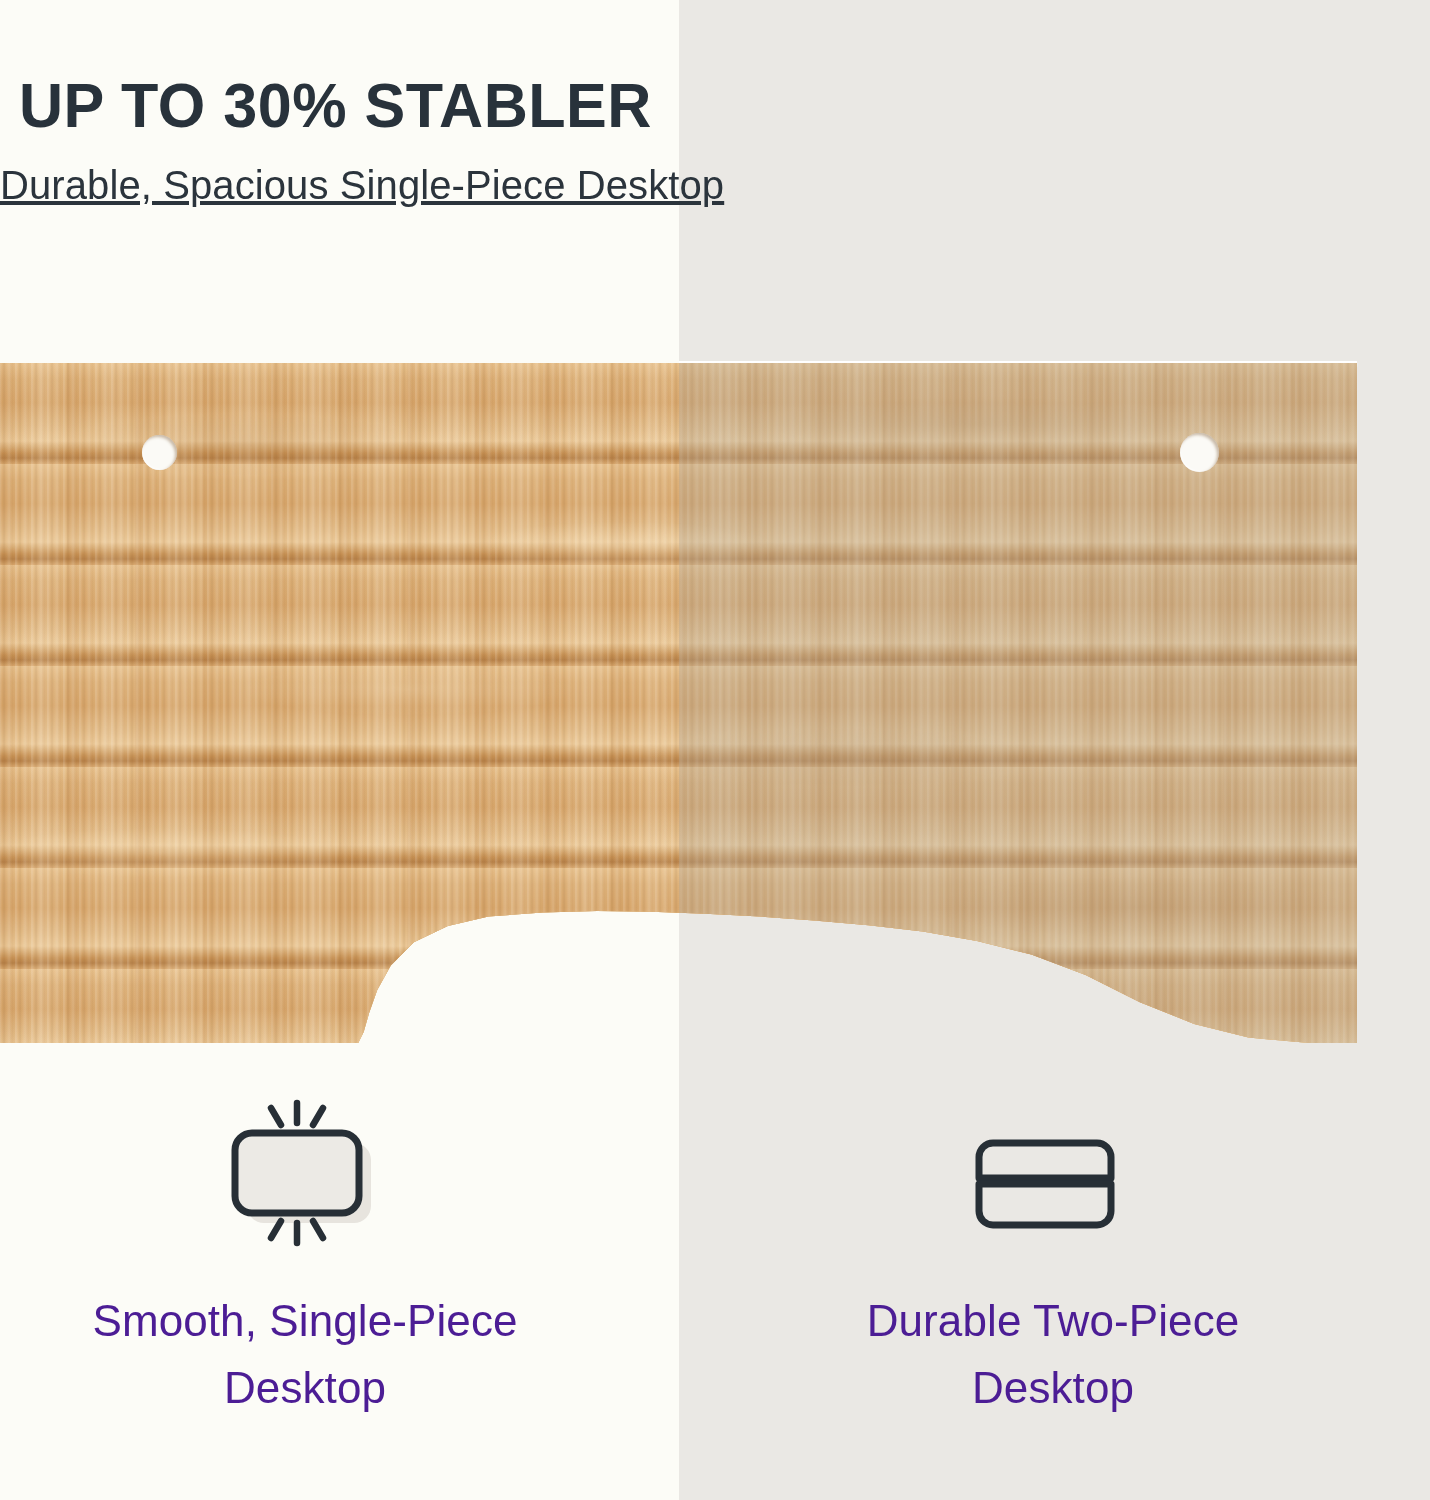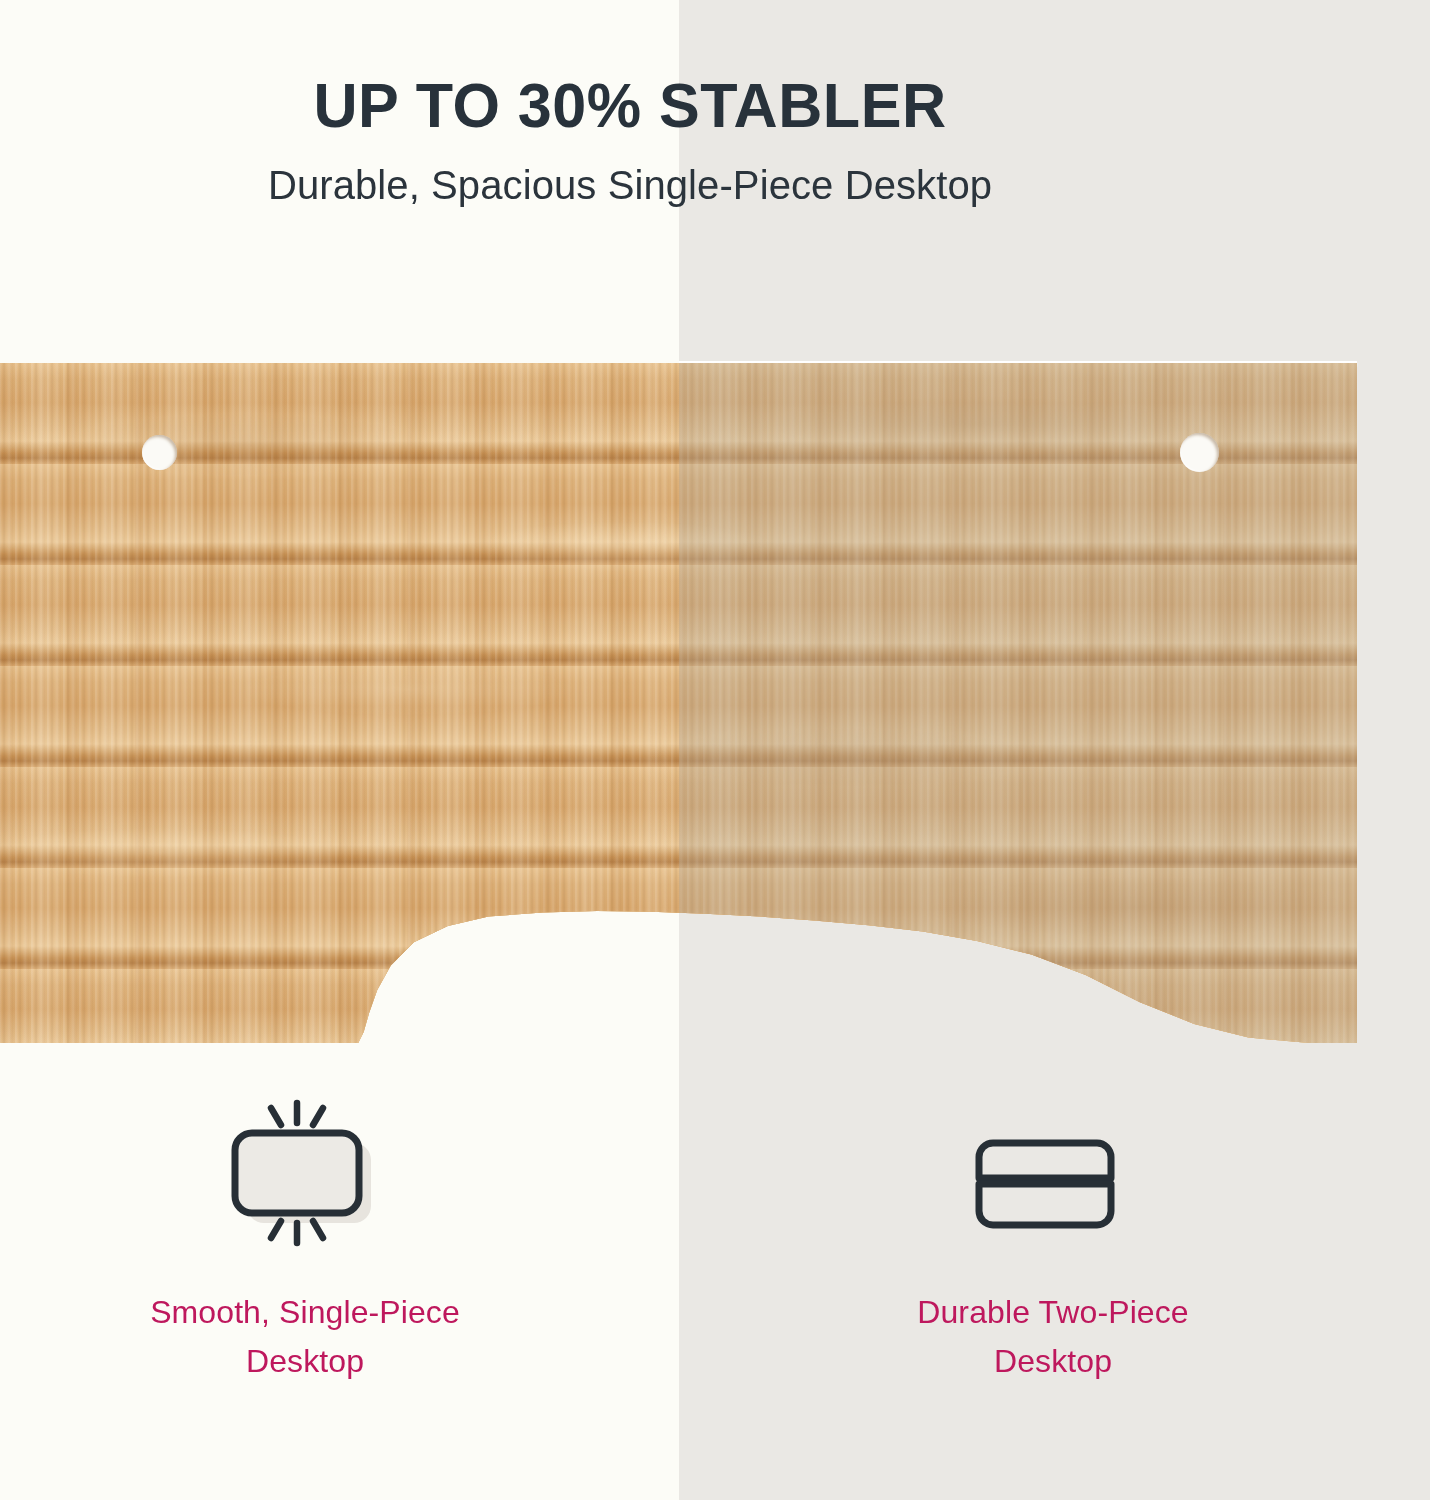--- a/index.html
+++ b/index.html
@@ -27,41 +27,41 @@
     left: 679px; top: 0;
     width: 751px; height: 1500px;
     background: #EAE8E4;
   }
 
   
   .header {
     position: absolute;
     left: 0; top: 0;
     width: 1260px;
-    text-align: center;
     z-index: 5;
   }
   .title {
     margin: 0;
     padding-top: 74px;
     font-size: 63px;
     font-weight: 700;
     letter-spacing: 0.5px;
     color: #28323B;
     line-height: 1.0;
     transform: scaleX(0.97);
   }
   .subtitle {
     margin: 0;
     padding-top: 28px;
     font-size: 40px;
     font-weight: 400;
     color: #2B343C;
     line-height: 1.0;
     letter-spacing: 0.1px;
+    text-decoration: underline;
   }
 
   
   .desk-stage {
     position: absolute;
     left: 0; top: 363px;
     width: 1357px; height: 680px;
     z-index: 3;
   }
   .desk-clip {
@@ -187,24 +187,24 @@
   }
   .icon-cell.left  { left: 105px; }
   .icon-cell.right { left: 853px; }
 
   
   .caption {
     position: absolute;
     top: 1288px;
     width: 520px;
     text-align: center;
-    font-size: 32px;
+    font-size: 44px;
     font-weight: 400;
     line-height: 1.52;
-    color: #be185d;
+    color: #4c1d95;
     z-index: 6;
     letter-spacing: 0.1px;
   }
   .caption.left  { left: 45px; }
   .caption.right { left: 793px; }
   .caption .ln { display: block; }
 </style>
 </head>
 <body>
 

